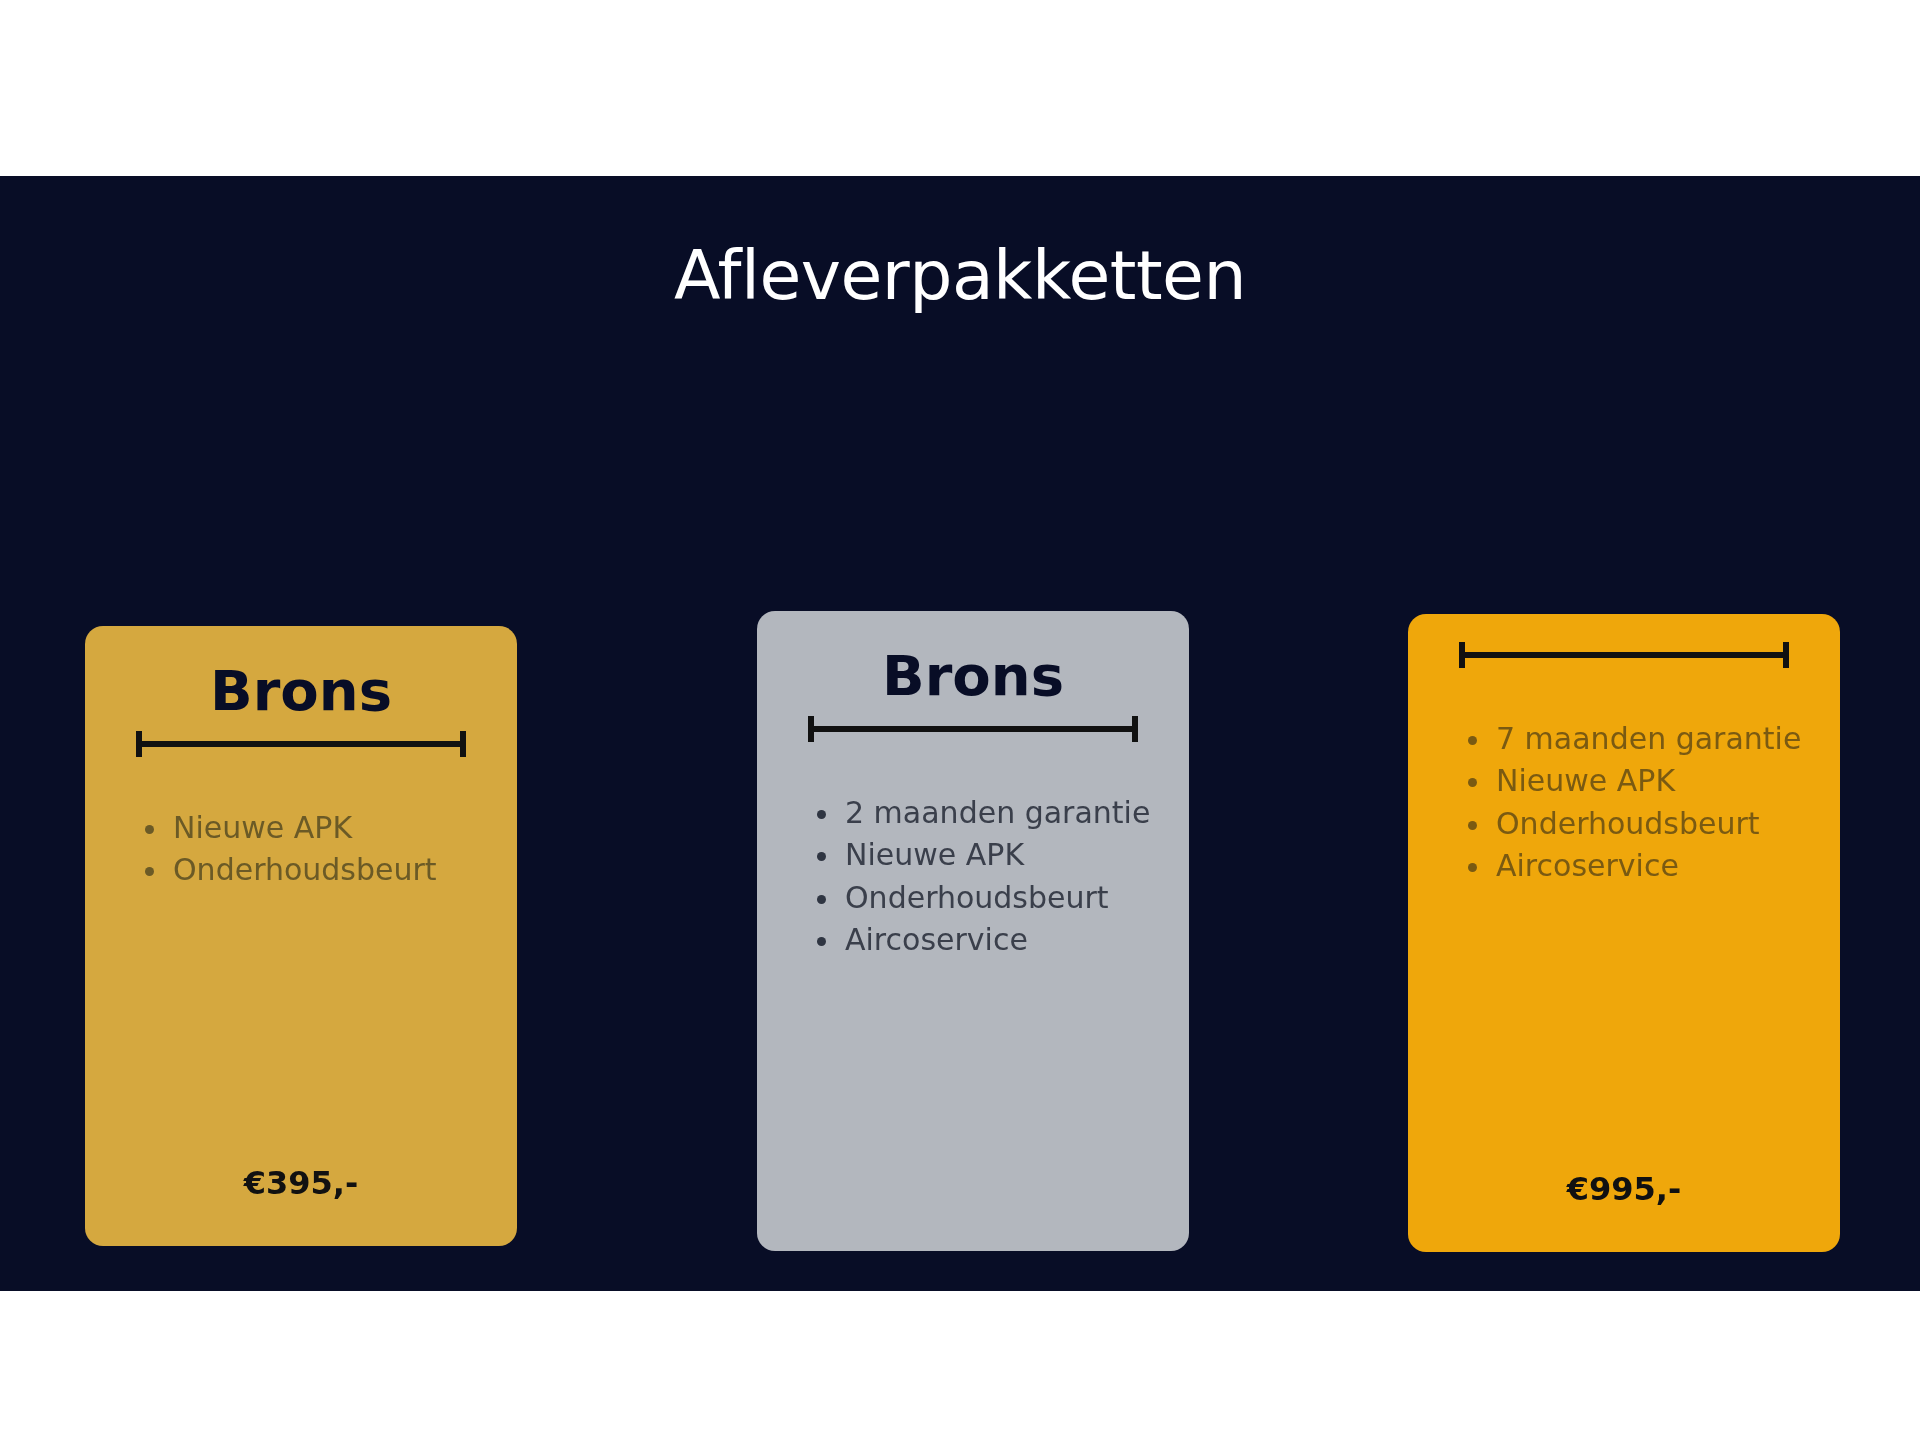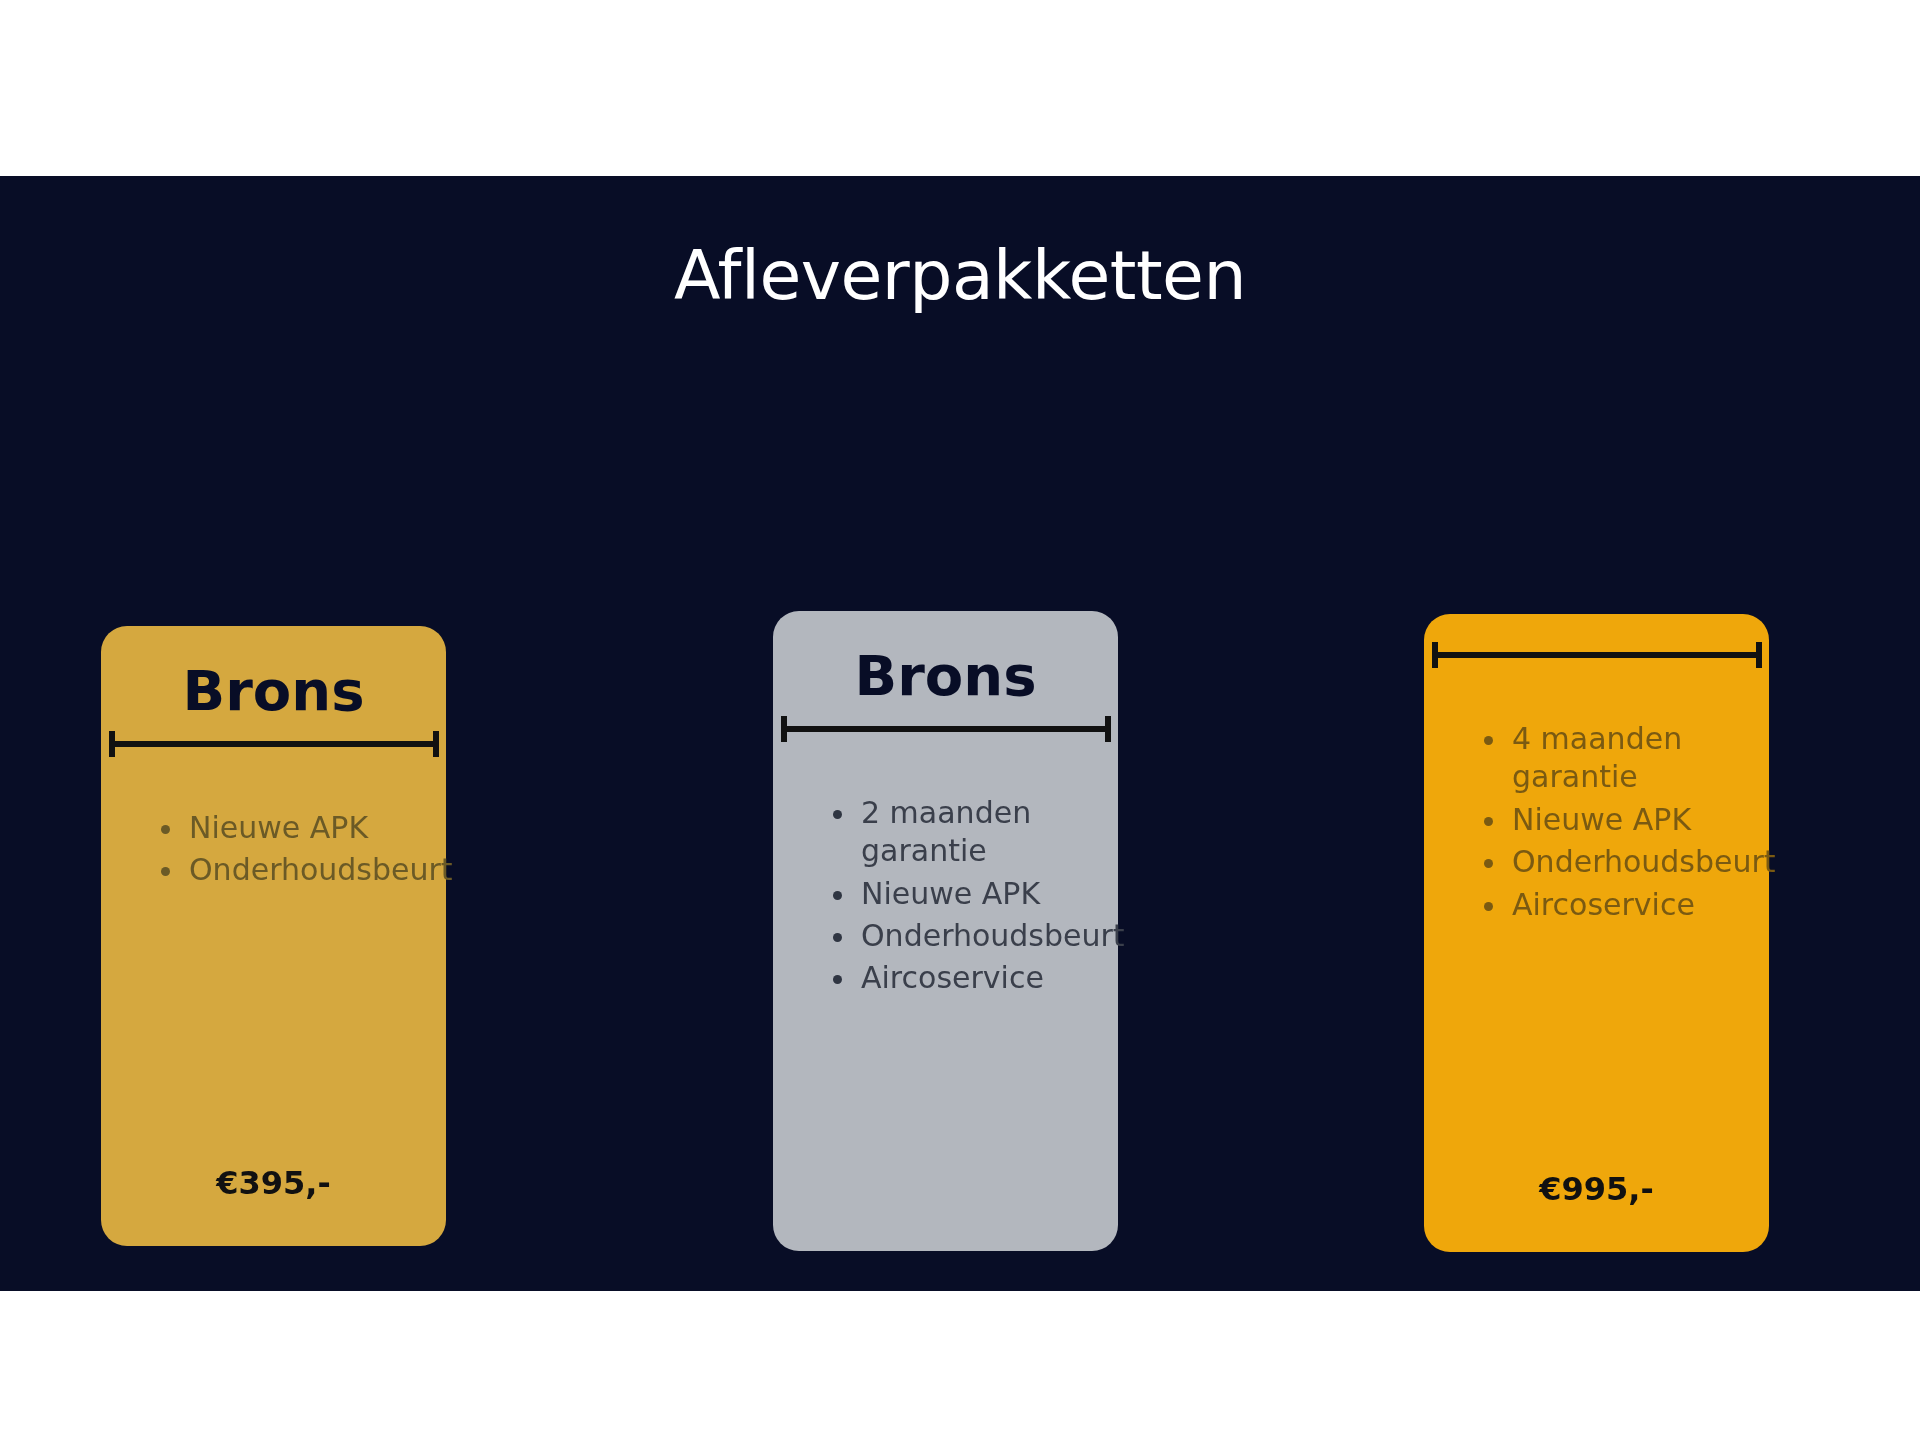--- a/index.html
+++ b/index.html
@@ -35,25 +35,24 @@
   }
   .cards {
     position: absolute;
     top: 240px;
     left: 0;
     width: 1920px;
     height: 640px;
   }
   .card {
     position: absolute;
-    width: 345px;
-    border-radius: 26px;
+    width: 432px;
+    border-radius: 18px;
     box-sizing: border-box;
     padding: 18px 0 0 0;
-    margin-left: 16px;
   }
   .card-brons {
     left: 85px;
     top: 210px;
     height: 620px;
     background: #d5a83f;
   }
   .card-zilver {
     left: 757px;
     top: 195px;
@@ -208,21 +207,21 @@
       </ul>
     </div>
 
     <div class="card card-goud">
       <div class="divider">
         <div class="bar"></div>
         <div class="cap left"></div>
         <div class="cap right"></div>
       </div>
       <ul class="features">
-        <li>4 maanden garantie</li>
+        <li>7 maanden garantie</li>
         <li>Nieuwe APK</li>
         <li>Onderhoudsbeurt</li>
         <li>Aircoservice</li>
       </ul>
       <div class="price">€995,-</div>
     </div>
 
   </div>
 
   <div class="notes">

